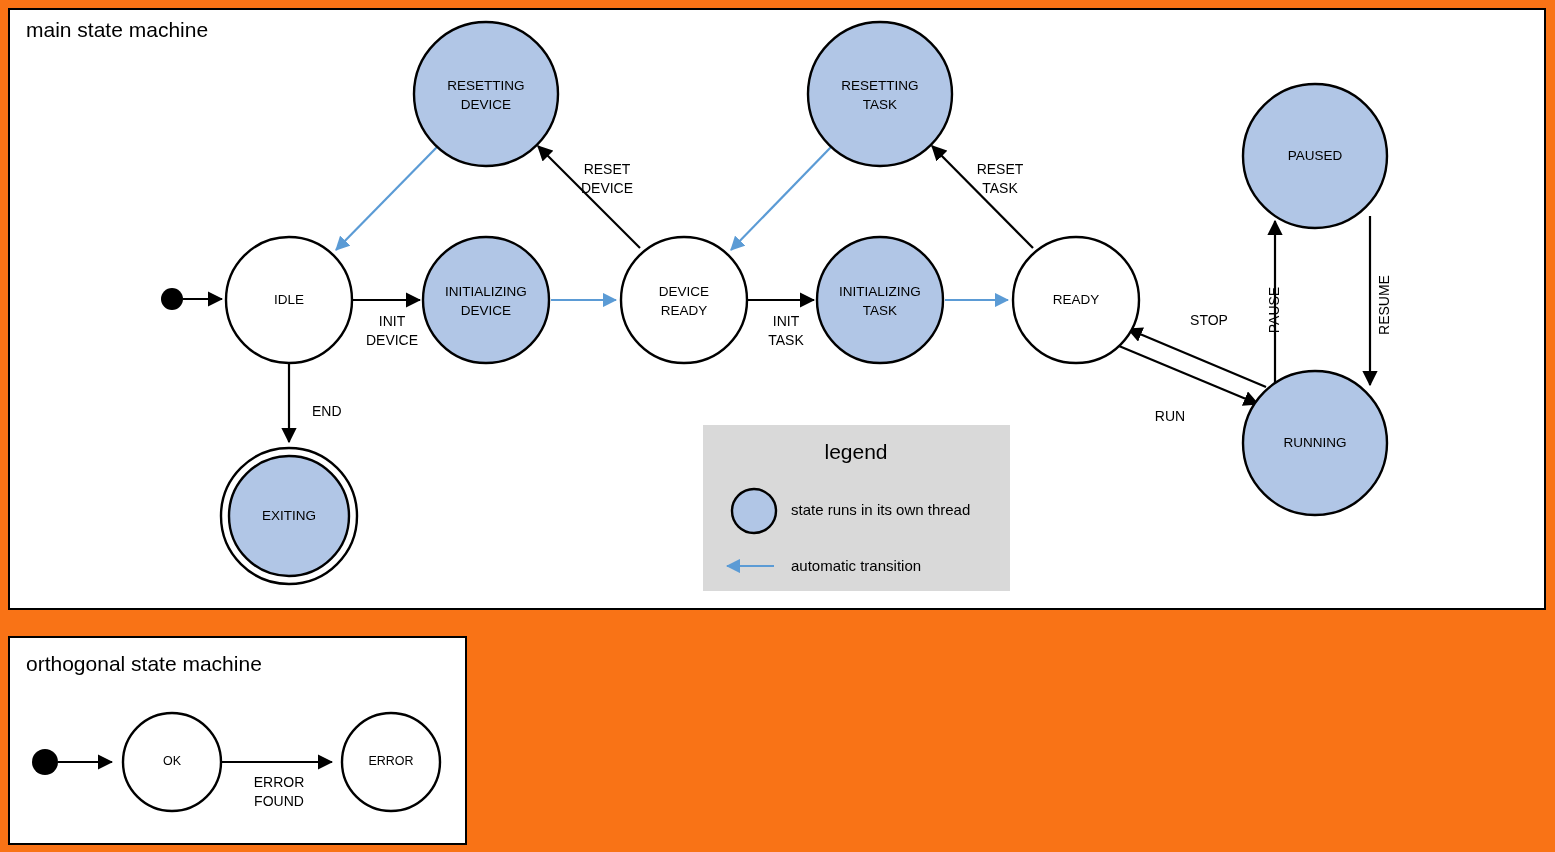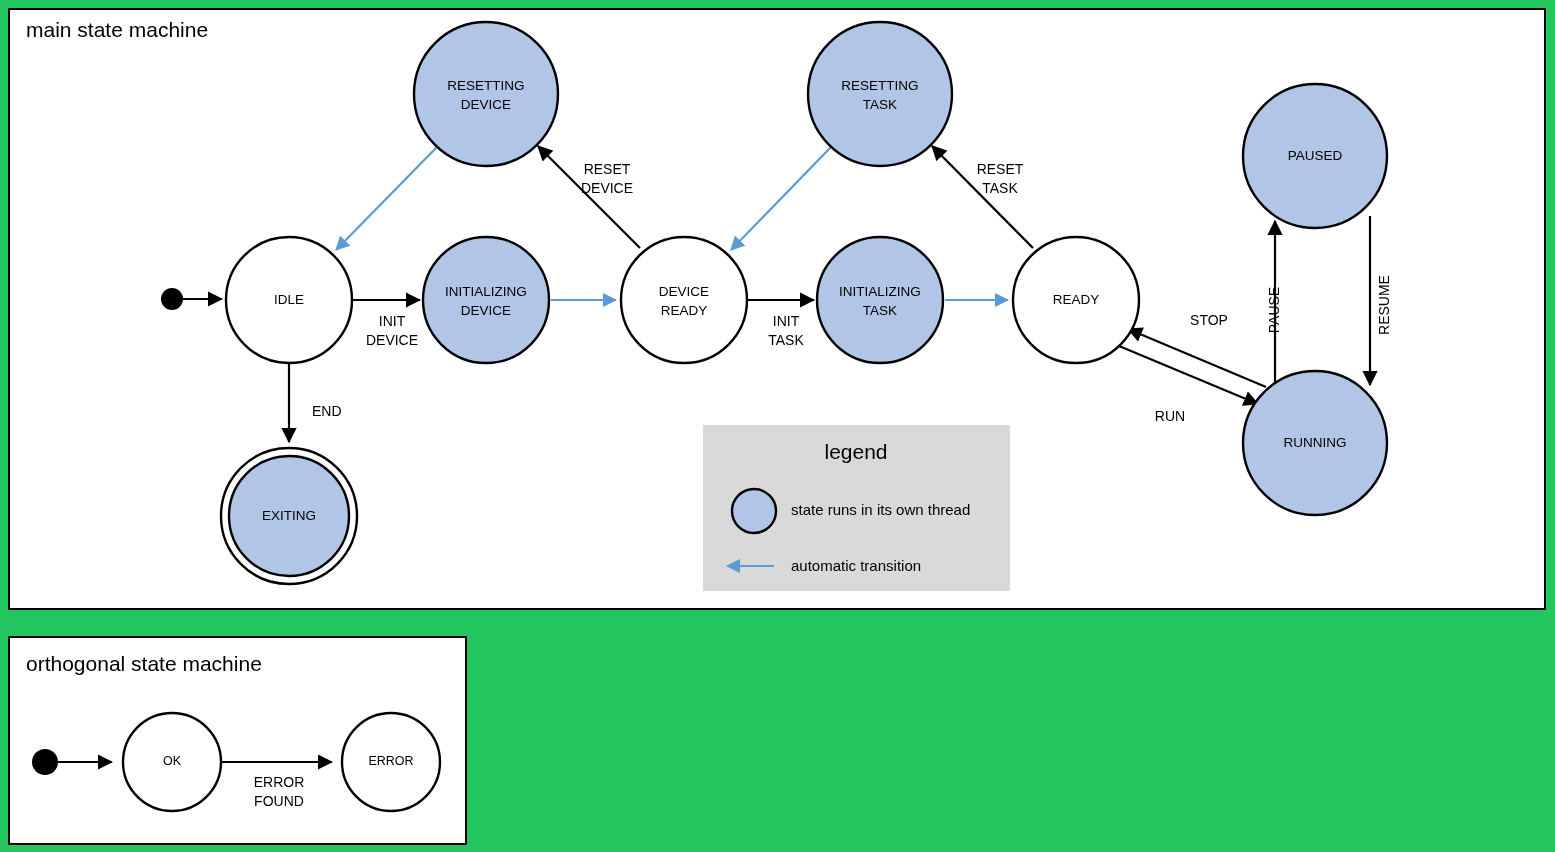--- a/index.html
+++ b/index.html
@@ -10,21 +10,21 @@
   body {
     width: 1555px;
     height: 852px;
     font-family: "Liberation Sans", sans-serif;
     overflow: hidden;
   }
   #canvas {
     position: relative;
     width: 1555px;
     height: 852px;
-    background: #22c55e;
+    background: #f97316;
   }
   svg#diagram {
     display: block;
     width: 1555px;
     height: 852px;
   }
   .frame-rect {
     fill: #ffffff;
     stroke: #000000;
     stroke-width: 2;

